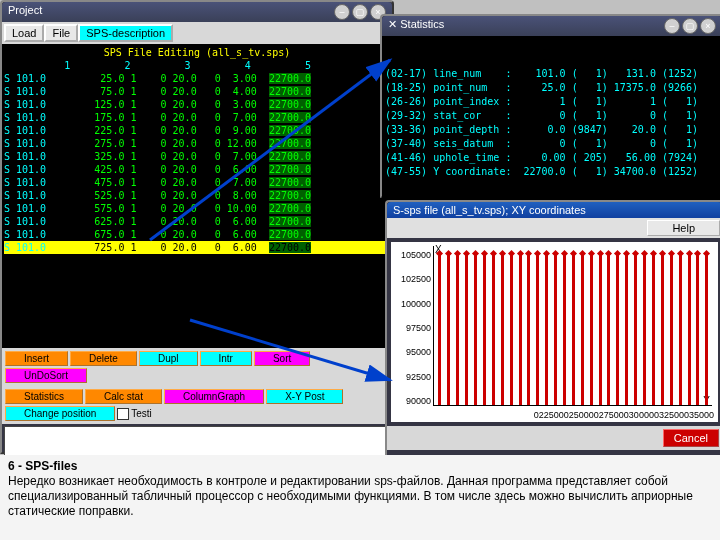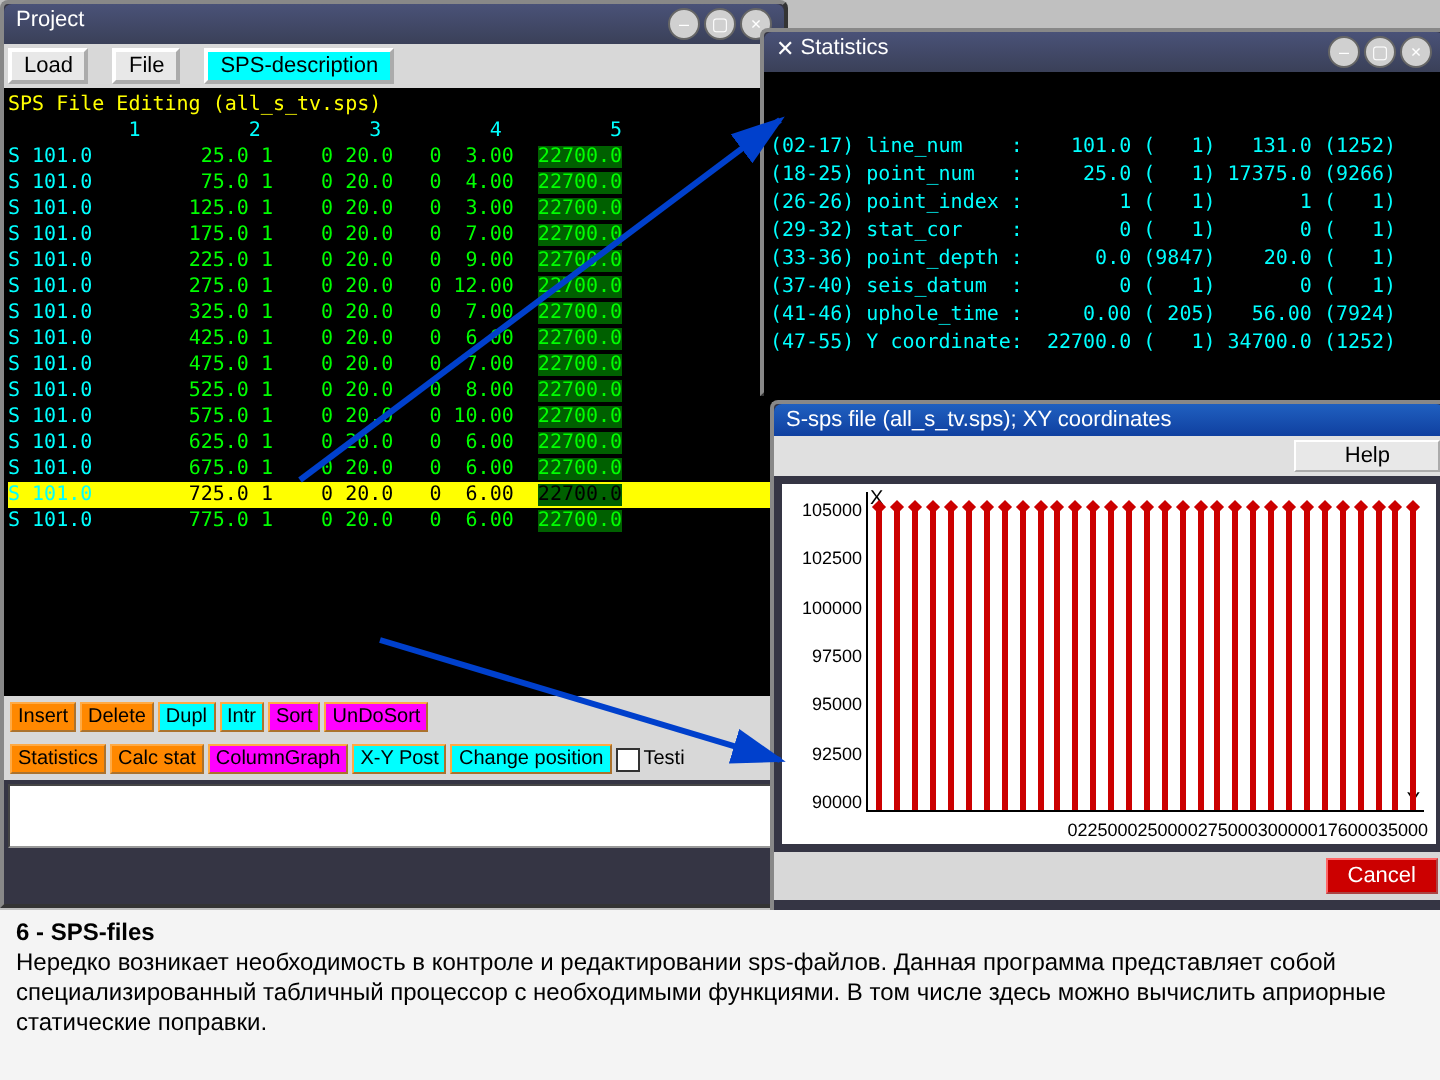--- a/index.html
+++ b/index.html
@@ -1,33 +1,33 @@
 <!DOCTYPE html>
 <html><head>
 <meta charset="utf-8">
 <style>
 body{margin:0;font-family:sans-serif;font-size:11px;background:#c0c0c0;width:720px;height:540px;overflow:hidden;position:relative}
 .win{position:absolute;background:#353544;border:2px outset #888;border-radius:4px 4px 0 0}
 .titlebar{background:linear-gradient(#4a5278,#3a4058);color:#fff;padding:2px 6px;font-size:11px;display:flex;align-items:flex-start;border-radius:4px 4px 0 0}
 .titlebar .spacer{flex:1}
 .wbtn{width:14px;height:14px;background:#d0d0d0;border:1px solid #666;border-radius:8px;margin-left:2px;font-size:9px;display:flex;align-items:center;justify-content:center}
 .proj{left:0;top:0;width:390px;height:450px}
-.menubar{background:#d8d8d8;padding:2px;display:flex;gap:12px}
+.menubar{background:#d8d8d8;padding:2px;display:flex;gap:0}
 .mbtn{background:#e8e8e8;border:2px outset #fff;padding:1px 6px;font-size:11px;cursor:pointer}
 .mbtn.hi{background:#00ffff}
 .editor{background:#000;color:#ffff00;font-family:monospace;font-size:10px;padding:2px;height:300px;overflow:hidden;line-height:13px}
-.editor .hdr{text-align:left;color:#ffff00}
+.editor .hdr{text-align:center;color:#ffff00}
 .editor .cols{color:#00ffff;white-space:pre}
 .editor .ruler{color:#00ffff;white-space:pre;font-size:9px}
 .editor .row{white-space:pre;color:#00ff00}
 .editor .row.sel{background:#ffff00;color:#000}
 .editor .row .c1{color:#00ffff}
 .editor .row .c5{background:#006000}
 .toolbar{background:#d8d8d8;padding:3px;display:flex;flex-wrap:wrap;gap:2px}
-.tbtn{background:#ff8800;color:#000;border:1px outset #ffaa44;padding:1px 3px;font-size:10px;cursor:pointer}
+.tbtn{background:#ff8800;color:#000;border:1px outset #ffaa44;padding:1px 18px;font-size:10px;cursor:pointer}
 .tbtn.c{background:#00ffff}
 .tbtn.m{background:#ff00ff}
 .chk{font-size:10px;display:flex;align-items:center;gap:2px}
 .chkbox{width:10px;height:10px;border:1px solid #333;background:#fff}
 .inputarea{background:#fff;height:30px;margin:2px;border:1px inset #999}
 .stats{left:380px;top:14px;width:340px;height:180px}
 .statbody{background:#000;color:#00ffff;font-family:monospace;font-size:10px;padding:3px;line-height:14px;white-space:pre}
 .chart{left:385px;top:200px;width:335px;height:260px}
 .chartbar{background:#e0e0e0;padding:2px;display:flex;justify-content:flex-end}
 .helpbtn{background:#e8e8e8;border:1px outset #fff;padding:1px 24px;font-size:11px}
@@ -73,21 +73,20 @@
         <div class="row"><span class="c1">S 101.0 </span>       225.0 1    0 20.0   0  9.00  <span class="c5">22700.0</span></div>
         <div class="row"><span class="c1">S 101.0 </span>       275.0 1    0 20.0   0 12.00  <span class="c5">22700.0</span></div>
         <div class="row"><span class="c1">S 101.0 </span>       325.0 1    0 20.0   0  7.00  <span class="c5">22700.0</span></div>
         <div class="row"><span class="c1">S 101.0 </span>       425.0 1    0 20.0   0  6.00  <span class="c5">22700.0</span></div>
         <div class="row"><span class="c1">S 101.0 </span>       475.0 1    0 20.0   0  7.00  <span class="c5">22700.0</span></div>
         <div class="row"><span class="c1">S 101.0 </span>       525.0 1    0 20.0   0  8.00  <span class="c5">22700.0</span></div>
         <div class="row"><span class="c1">S 101.0 </span>       575.0 1    0 20.0   0 10.00  <span class="c5">22700.0</span></div>
         <div class="row"><span class="c1">S 101.0 </span>       625.0 1    0 20.0   0  6.00  <span class="c5">22700.0</span></div>
         <div class="row"><span class="c1">S 101.0 </span>       675.0 1    0 20.0   0  6.00  <span class="c5">22700.0</span></div>
         <div class="row sel"><span class="c1">S 101.0 </span>       725.0 1    0 20.0   0  6.00  <span class="c5">22700.0</span></div>
-        <div class="row"><span class="c1">S 101.0 </span>       775.0 1    0 20.0   0  6.00  <span class="c5">22700.0</span></div>
       </div>
   </div>
   <div class="toolbar">
     <span class="tbtn">Insert</span>
     <span class="tbtn">Delete</span>
     <span class="tbtn c">Dupl</span>
     <span class="tbtn c">Intr</span>
     <span class="tbtn m">Sort</span>
     <span class="tbtn m">UnDoSort</span>
   </div>
@@ -170,21 +169,21 @@
         <div class="bar" style="left: 88%; height: 94.1176%;"></div>
         <div class="bar" style="left: 91.2%; height: 94.1176%;"></div>
         <div class="bar" style="left: 94.4%; height: 94.1176%;"></div>
         <div class="bar" style="left: 97.6%; height: 94.1176%;"></div>
       </div>
     <div class="xax" id="xax">
         <div>022500</div>
         <div>025000</div>
         <div>027500</div>
         <div>030000</div>
-        <div>017600</div>
+        <div>032500</div>
         <div>035000</div>
       </div>
   </div>
   <div class="cancelrow">
     <span class="cancel">Cancel</span>
   </div>
 </div>
 
 <div class="arrow" style="left:140px;top:50px">
 <svg width="260" height="200">

